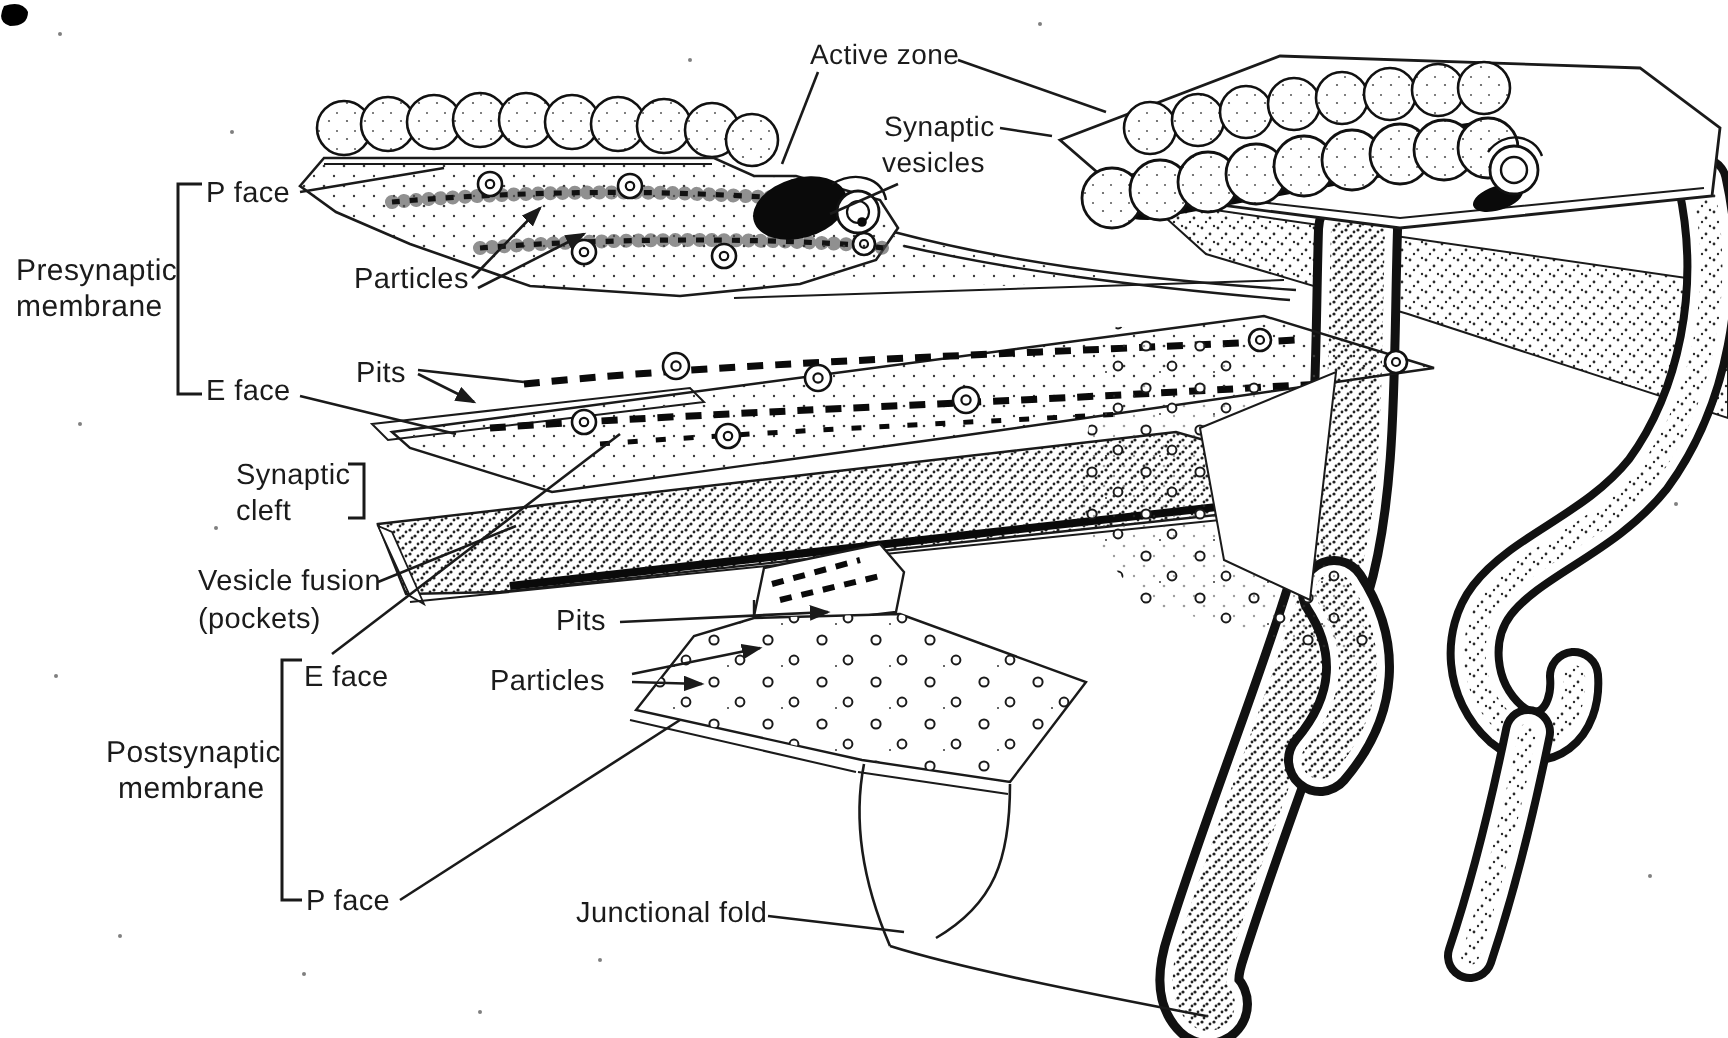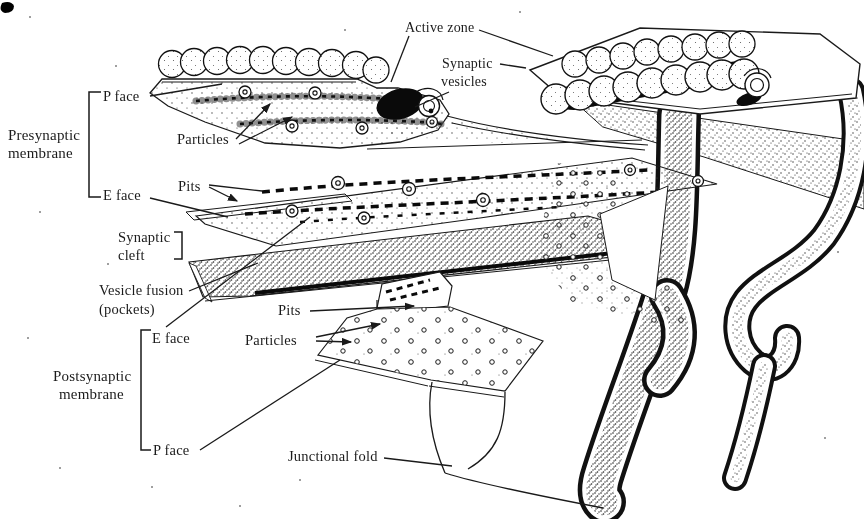--- a/index.html
+++ b/index.html
@@ -1,17 +1,17 @@
 <!DOCTYPE html>
 <html><head>
 <meta charset="utf-8">
 <style>
   html,body{margin:0;padding:0;background:#fff;}
   .stage{position:relative;width:864px;height:519px;background:#ffffff;overflow:hidden;
-         font-family:Liberation Serif, serif;}
+         font-family:Liberation Sans, sans-serif;}
   svg{display:block;}
   text{fill:#1b1b1b;letter-spacing:.2px;}
   .lbl{font-size:14.5px;}
   .lbl-sm{font-size:14px;}
   .lbl-big{font-size:15px;}
 </style>
 </head>
 <body>
 
 <div class="stage">

